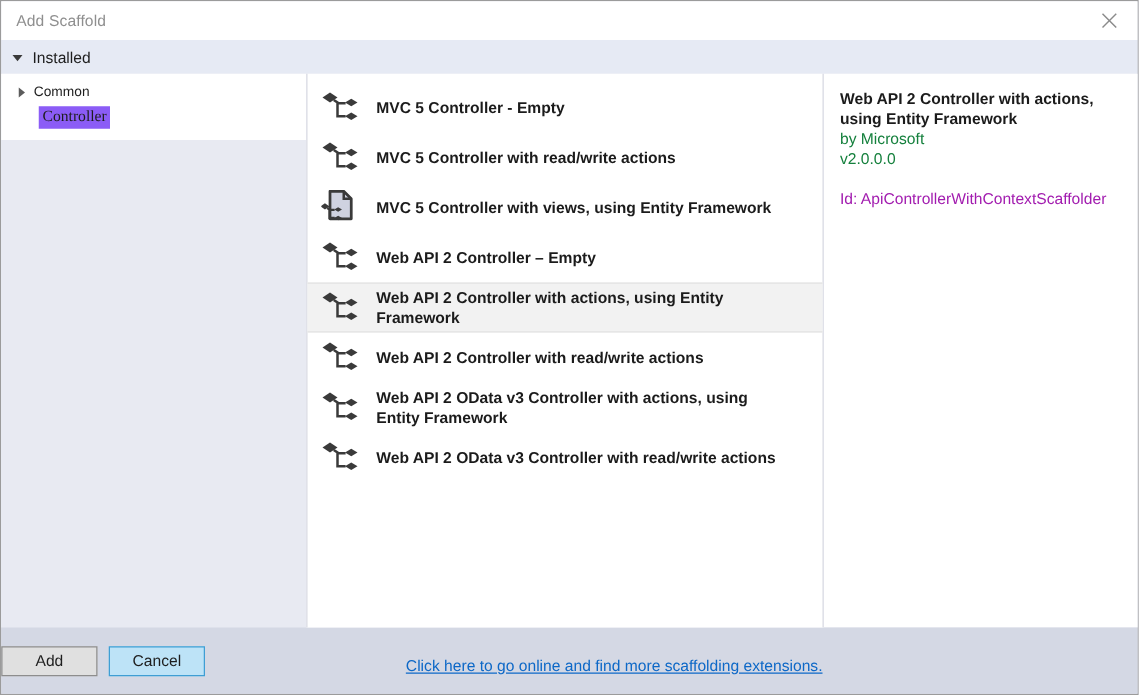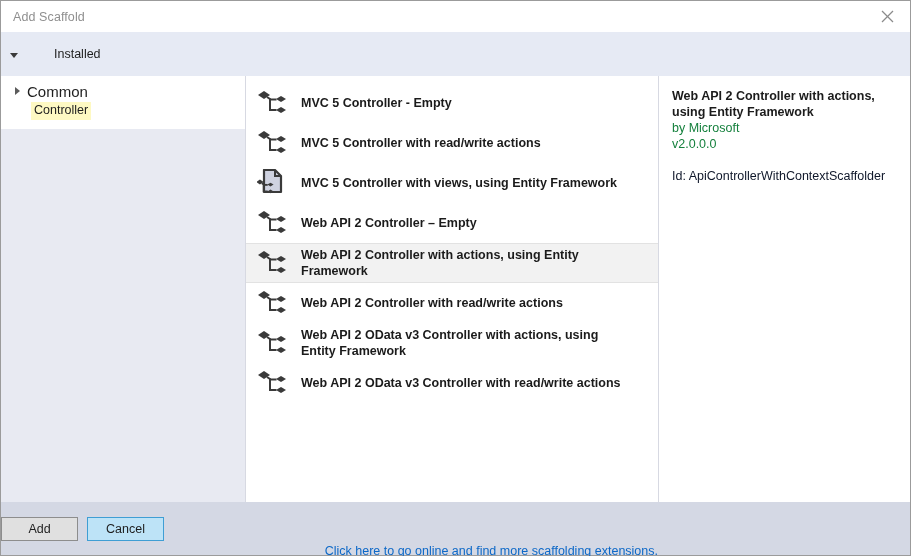--- a/index.html
+++ b/index.html
@@ -45,27 +45,26 @@
     width: 46px; height: 31px;
     display: flex;
     align-items: center;
     justify-content: center;
     cursor: default;
   }
   .close-btn svg { display: block; }
 
   
   .installed-bar {
-    height: 44px;
+    height: 27px;
     min-height: 27px;
     background: #e6eaf4;
     display: flex;
     align-items: center;
     padding-left: 9px;
-    gap: 28px;
   }
   .tri-down {
     width: 0; height: 0;
     border-left: 4.5px solid transparent;
     border-right: 4.5px solid transparent;
     border-top: 5px solid #3a3a3a;
     margin-right: 8px;
     position: relative;
     top: 1px;
   }
@@ -94,41 +93,42 @@
     background: #ffffff;
     height: 53px;
     min-height: 53px;
     padding-top: 5px;
   }
   .tree-node {
     display: flex;
     align-items: center;
     height: 20px;
     padding-left: 14px;
-    font-size: 15px;
+    font-size: 11px;
     color: #1e1e1e;
   }
   .tri-right {
     width: 0; height: 0;
     border-top: 4.5px solid transparent;
     border-bottom: 4.5px solid transparent;
     border-left: 5px solid #5c5c5c;
     margin-right: 7px;
   }
   .tree-child {
     display: flex;
     align-items: center;
     height: 19px;
     padding-left: 30px;
     font-size: 12.5px;
   }
   .tree-child .sel {
-    background: #fef9c3;
+    background: #8b5cf6;
     padding: 1px 3px 2px 3px;
     line-height: 15px;
+    font-family: Liberation Serif, serif;
   }
   .left-filler { flex: 1; background: #e8eaf2; }
 
   
   .mid-col {
     flex: 1;
     background: #ffffff;
     border-left: 1px solid #d7d9e2;
     border-right: 1px solid #d7d9e2;
     display: flex;
@@ -201,21 +201,21 @@
     line-height: 16px;
   }
   .detail-desc {
     font-size: 12.5px;
     color: #1b1b1b;
     line-height: 16px;
     margin-top: 11px;
   }
   .detail-id {
     font-size: 12.5px;
-    color: #0f172a;
+    color: #a21caf;
     line-height: 16px;
     margin-top: 16px;
   }
 
   
   .footer {
     height: 53px;
     min-height: 53px;
     background: #d4d8e4;
     display: flex;

